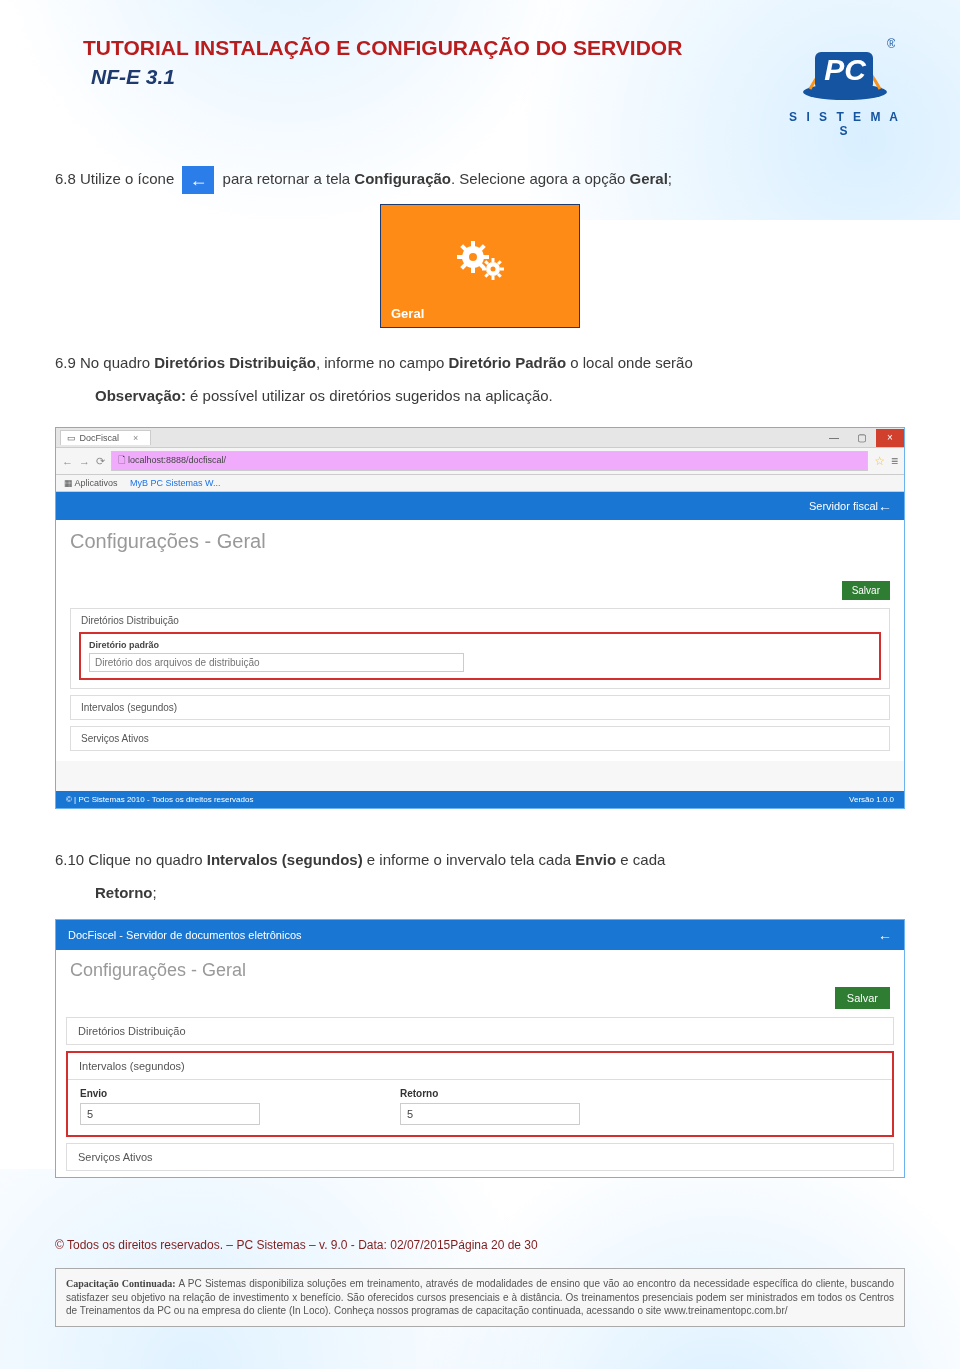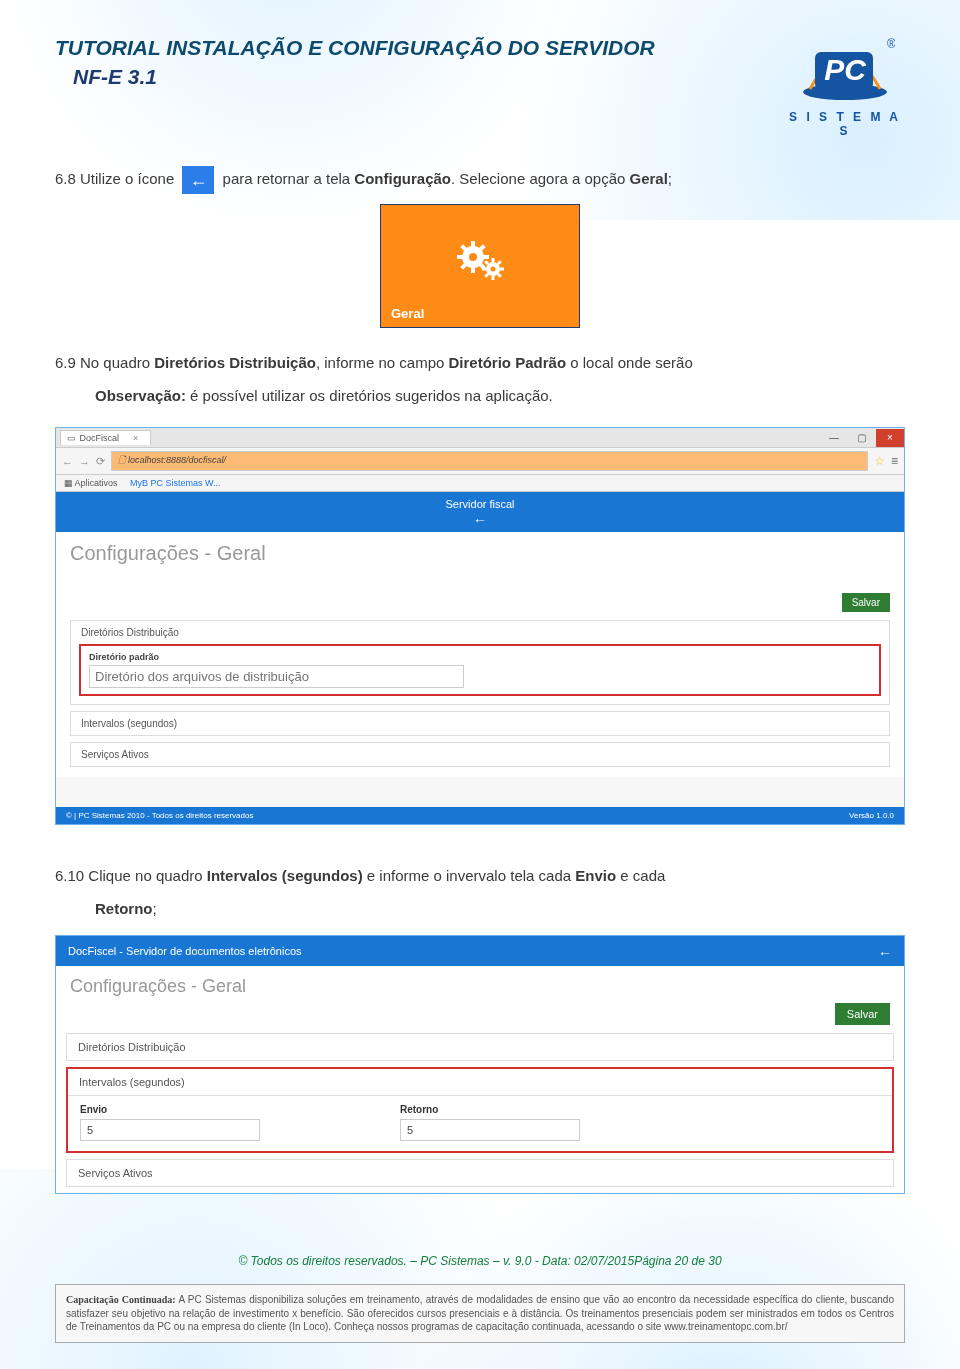--- a/index.html
+++ b/index.html
@@ -32,31 +32,31 @@
   .page {
     position: relative;
     z-index: 1;
     padding: 34px 55px 20px 55px;
   }
   .header { display: flex; justify-content: space-between; align-items: flex-start; margin-bottom: 28px; }
   .title-block { max-width: 640px; }
   .doc-title {
     font-size: 21px;
     font-weight: bold;
-    font-style: italic;
-    color: #0c4a6e;
+    color: #b91c1c;
     line-height: 1.3;
+    margin-left: 28px;
   }
   .doc-sub {
     font-size: 21px;
     font-weight: bold;
     font-style: italic;
     color: #1e3a6e;
     margin-top: 4px;
-    margin-left: 18px;
+    margin-left: 36px;
   }
   .logo-wrap { width: 120px; text-align: center; }
   .logo-wrap svg { width: 100px; height: 70px; }
   .logo-text { font-size: 12px; letter-spacing: 3px; color: #1454a0; font-weight: bold; margin-top: 2px; }
 
   .body-text { font-size: 15px; color: #3a3a3a; line-height: 1.5; margin-bottom: 10px; text-align: justify; }
   .body-text b { color: #3a3a3a; font-weight: bold; }
 
   .back-icon {
     display: inline-block;
@@ -96,36 +96,36 @@
     font-size: 11px;
     background: #f7f7f7;
   }
   .shot1 .browser-tab-row { display: flex; align-items: center; background: #e6e6e6; border-bottom: 1px solid #ccc; height: 20px; }
   .shot1 .browser-tab { background: #fff; border: 1px solid #ccc; border-bottom: none; padding: 2px 12px 2px 6px; font-size: 9px; color: #555; margin-left: 4px; display:flex; align-items:center; gap:4px;}
   .shot1 .win-btns { margin-left: auto; display: flex; }
   .shot1 .win-btn { width: 28px; height: 18px; font-size: 10px; text-align: center; line-height: 18px; color: #555;}
   .shot1 .win-btn.close { background: #d0402c; color: #fff; }
   .shot1 .addr-row { display: flex; align-items: center; background: #f5f5f5; padding: 3px 6px; gap: 6px; border-bottom: 1px solid #ccc; }
   .shot1 .addr-row .nav-ico { color: #888; font-size: 11px; }
-  .shot1 .addr-row .url-box { flex: 1; background: #fdba74; border: 1px solid #ccc; padding: 1px 6px; font-size: 9px; color: #444; font-style: italic; }
+  .shot1 .addr-row .url-box { flex: 1; background: #f0abfc; border: 1px solid #ccc; padding: 1px 6px; font-size: 9px; color: #444; }
   .shot1 .addr-row .star { color: #fbc02d; font-size: 12px; }
   .shot1 .addr-row .menu { color: #666; font-size: 12px; }
   .shot1 .apps-row { padding: 3px 8px; font-size: 9px; color: #555; background: #f5f5f5; border-bottom: 1px solid #ccc; }
   .shot1 .apps-row .app-link { color: #1a73e8; margin-left: 10px; }
-  .shot1 .blue-bar { background: #1976d2; color: #fff; padding: 6px 12px; font-size: 11px; display: flex; justify-content: flex-end; align-items: center; flex-direction: column; }
+  .shot1 .blue-bar { background: #1976d2; color: #fff; padding: 6px 12px; font-size: 11px; display: flex; justify-content: flex-end; align-items: center; }
   .shot1 .blue-bar .back { font-size: 14px; }
   .shot1 .content { background: #fff; padding: 10px 14px 4px; }
   .shot1 .cfg-title { font-size: 20px; color: #999; font-weight: 300; margin-bottom: 28px; }
   .shot1 .salvar-row { text-align: right; margin-bottom: 8px; }
   .shot1 .salvar-btn { background: #2e7d32; color: #fff; border: none; padding: 4px 10px; font-size: 10px; }
   .shot1 .section { border: 1px solid #ddd; background: #fff; margin-bottom: 6px; }
   .shot1 .sec-head { padding: 6px 10px; font-size: 10px; color: #555; }
   .shot1 .hl-red { border: 2px solid #d32f2f; padding: 6px 8px; margin: 0 8px 8px; }
   .shot1 .field-label { font-size: 9px; color: #444; margin-bottom: 3px; font-weight: bold; }
-  .shot1 .field-input { width: 48%; border: 1px solid #ccc; padding: 3px 5px; font-size: 13px; color: #999; }
+  .shot1 .field-input { width: 48%; border: 1px solid #ccc; padding: 3px 5px; font-size: 10px; color: #999; }
   .shot1 .foot-blue { background: #1976d2; color: #fff; font-size: 8px; padding: 4px 10px; display: flex; justify-content: space-between; }
 
   .shot2 {
     width: 100%;
     border: 1px solid #6bb3f0;
     margin: 15px 0 60px 0;
     font-size: 11px;
     background: #fff;
   }
   .shot2 .blue-bar { background: #1976d2; color: #fff; padding: 7px 12px; font-size: 11px; display: flex; justify-content: space-between; align-items: center; }
@@ -136,25 +136,24 @@
   .shot2 .sec-head { padding: 7px 11px; font-size: 11px; color: #555; }
   .shot2 .hl-red { border: 2px solid #d32f2f; margin: 0 10px 6px; padding: 0; }
   .shot2 .hl-red .sec-head { border-bottom: 1px solid #ddd; }
   .shot2 .fields-row { display: flex; padding: 8px 12px 10px; gap: 120px; }
   .shot2 .field-col { flex: 0 0 200px; }
   .shot2 .field-label2 { font-size: 10px; color: #333; margin-bottom: 4px; font-weight: bold; }
   .shot2 .field-input2 { width: 180px; border: 1px solid #ccc; padding: 4px 6px; font-size: 11px; color: #444; }
 
   .footer-line {
     font-size: 12px;
-    color: #15803d;
+    color: #7f1d1d;
     margin-top: 20px;
     display: flex;
-    justify-content: center;
-    font-style: italic;
+    justify-content: flex-start;
   }
 
   .cap-box {
     margin-top: 16px;
     border: 1px solid #aaa;
     padding: 8px 10px;
     background: #f7f7f7;
     font-size: 10px;
     color: #555;
     line-height: 1.35;

